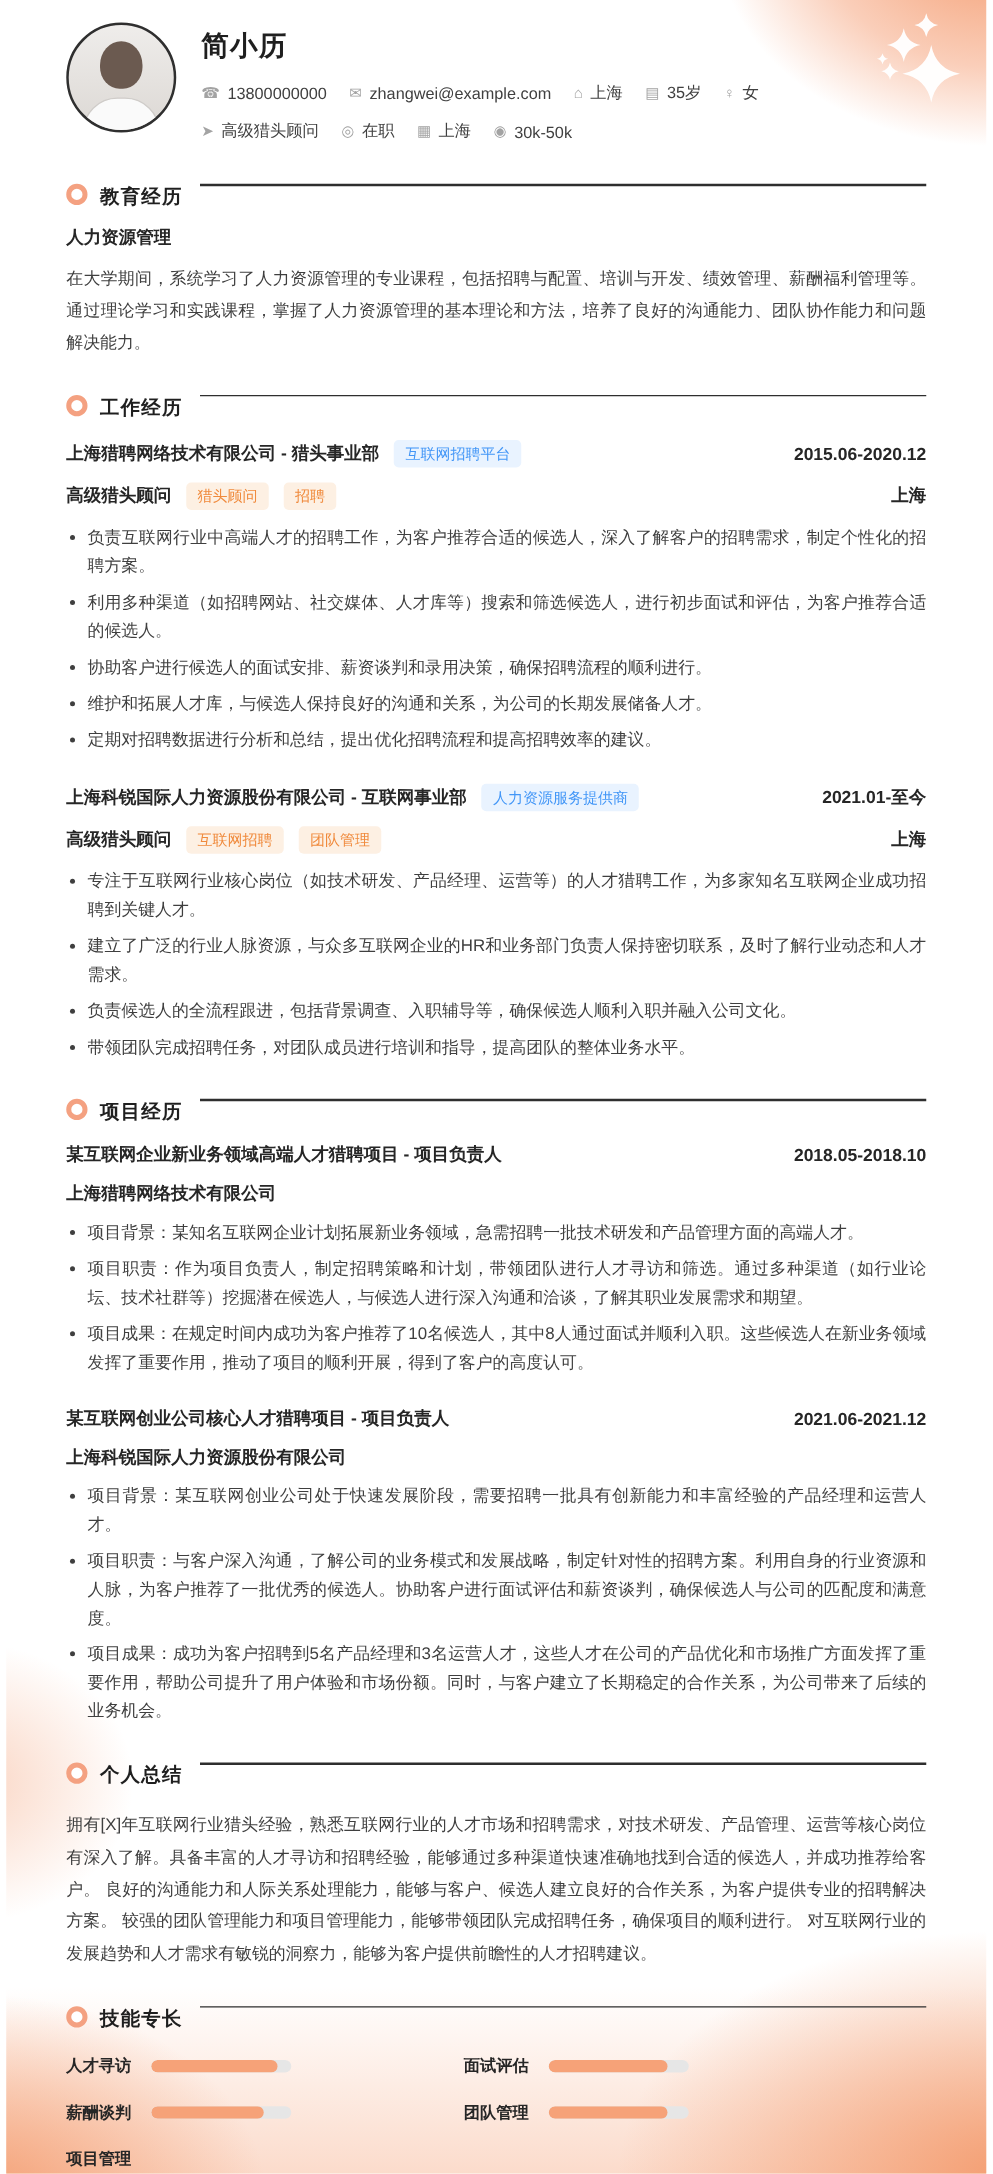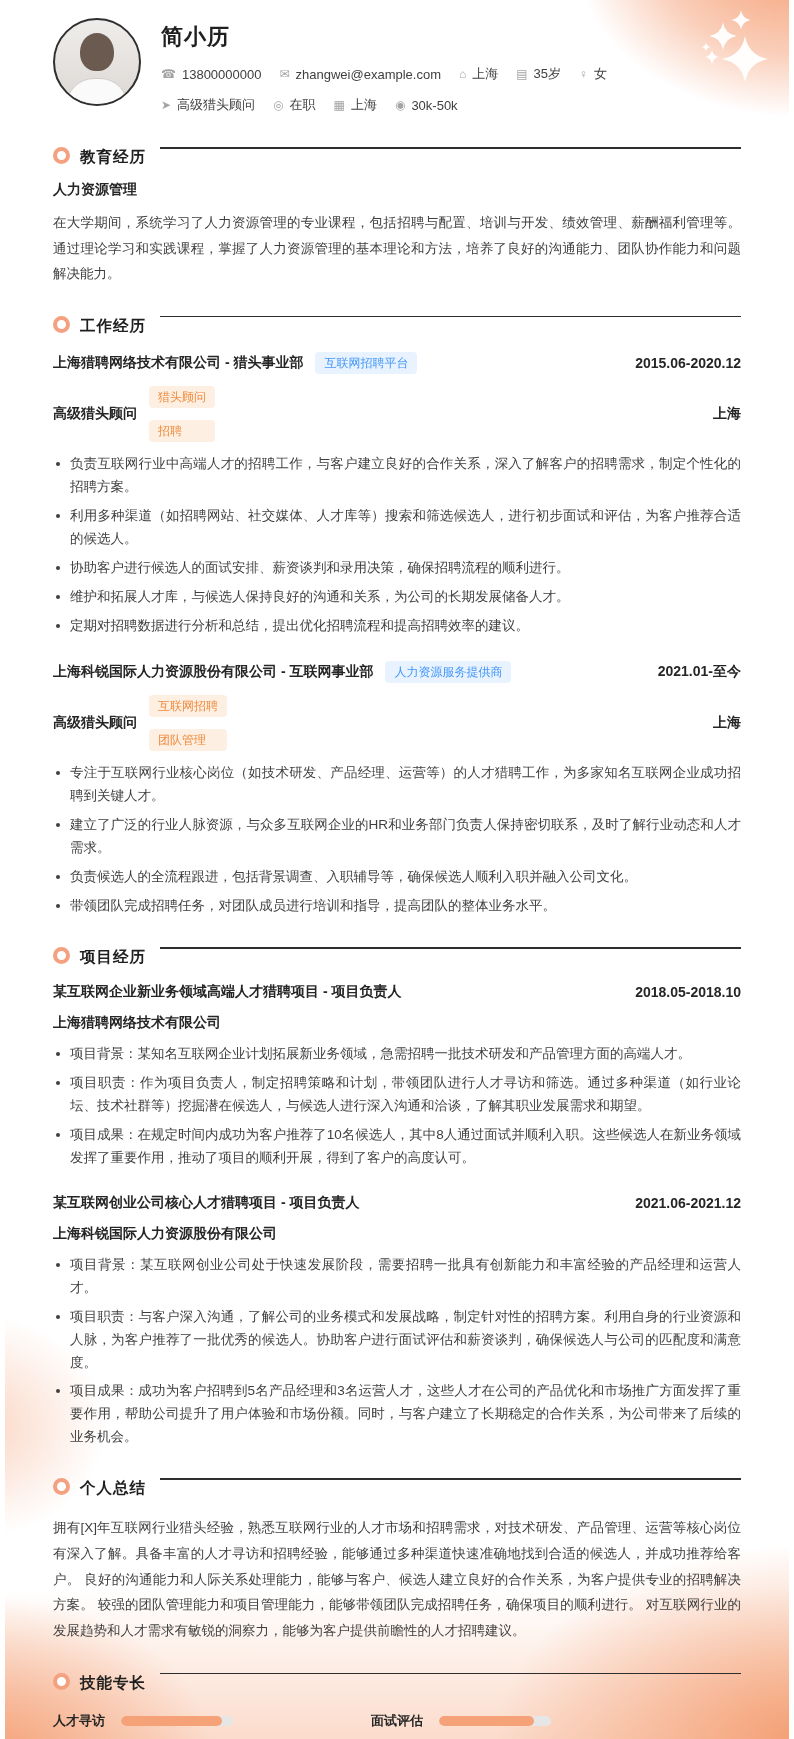--- a/index.html
+++ b/index.html
@@ -42,21 +42,21 @@
   .entry + .entry{margin-top:24px;}
   .entry-row{display:flex;justify-content:space-between;align-items:center;margin-top:15px;}
   .entry-row.row2{margin-top:12px;}
   .entry-left{display:flex;align-items:center;gap:12px;}
   .entry-title{font-weight:bold;font-size:14px;color:#262626;}
   .entry-date{font-weight:bold;font-size:14px;color:#262626;}
   .entry-subtitle{font-weight:bold;font-size:14px;color:#262626;margin-top:13px;}
   .tag{display:inline-block;font-size:12px;padding:2px 9px;border-radius:4px;line-height:1.5;}
   .tag-blue{background:#e9f3ff;color:#4296f7;}
   .tag-orange{background:#fdf0e3;color:#f08a3c;}
-  .tags{display:inline-flex;gap:12px;flex-direction:column;}
+  .tags{display:inline-flex;gap:12px;}
   .para{font-size:13.5px;color:#3f3f3f;line-height:1.9;margin:11px 0 0;text-align:justify;}
   .bullets{display:flex;flex-direction:column;gap:6px;margin-top:11px;}
   .bullet{position:relative;padding-left:17px;font-size:13.5px;color:#3f3f3f;line-height:1.7;text-align:justify;}
   .bullet::before{content:'';position:absolute;left:3px;top:9px;width:4px;height:4px;border-radius:50%;background:#3f3f3f;}
   
   .skills-grid{display:grid;grid-template-columns:318px auto;justify-content:start;column-gap:0;row-gap:19px;margin-top:18px;}
   .skill{display:flex;align-items:center;gap:12px;}
   .skill-label{width:56px;font-size:13px;font-weight:bold;color:#262626;flex:none;}
   .skill-track{width:112px;height:10px;border-radius:5px;overflow:hidden;}
   .skill-fill{height:100%;border-radius:5px;}
@@ -154,21 +154,21 @@
         <div class="entry-left">
           <span class="entry-title">高级猎头顾问</span>
           <span class="tags">
               <span class="tag tag-orange">猎头顾问</span>
               <span class="tag tag-orange">招聘</span>
             </span>
         </div>
         <span class="entry-date">上海</span>
       </div>
       <div class="bullets">
-          <div class="bullet">负责互联网行业中高端人才的招聘工作，与客户建立良好的合作关系，深入了解客户的招聘需求，制定个性化的招聘方案。</div>
+          <div class="bullet">负责互联网行业中高端人才的招聘工作，为客户推荐合适的候选人，深入了解客户的招聘需求，制定个性化的招聘方案。</div>
           <div class="bullet">利用多种渠道（如招聘网站、社交媒体、人才库等）搜索和筛选候选人，进行初步面试和评估，为客户推荐合适的候选人。</div>
           <div class="bullet">协助客户进行候选人的面试安排、薪资谈判和录用决策，确保招聘流程的顺利进行。</div>
           <div class="bullet">维护和拓展人才库，与候选人保持良好的沟通和关系，为公司的长期发展储备人才。</div>
           <div class="bullet">定期对招聘数据进行分析和总结，提出优化招聘流程和提高招聘效率的建议。</div>
         </div>
     </div>
 
     <div class="entry">
       <div class="entry-row">
         <div class="entry-left">

